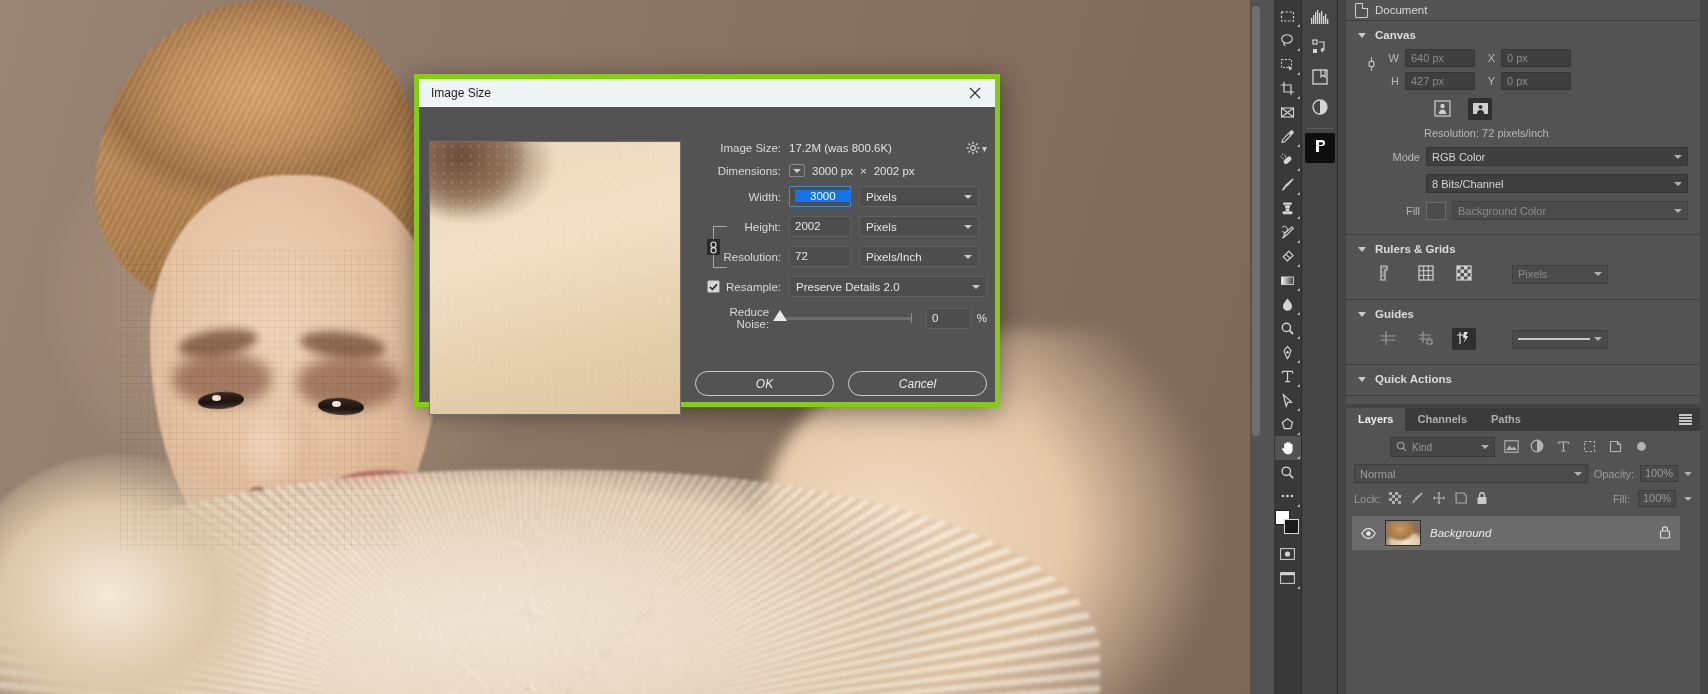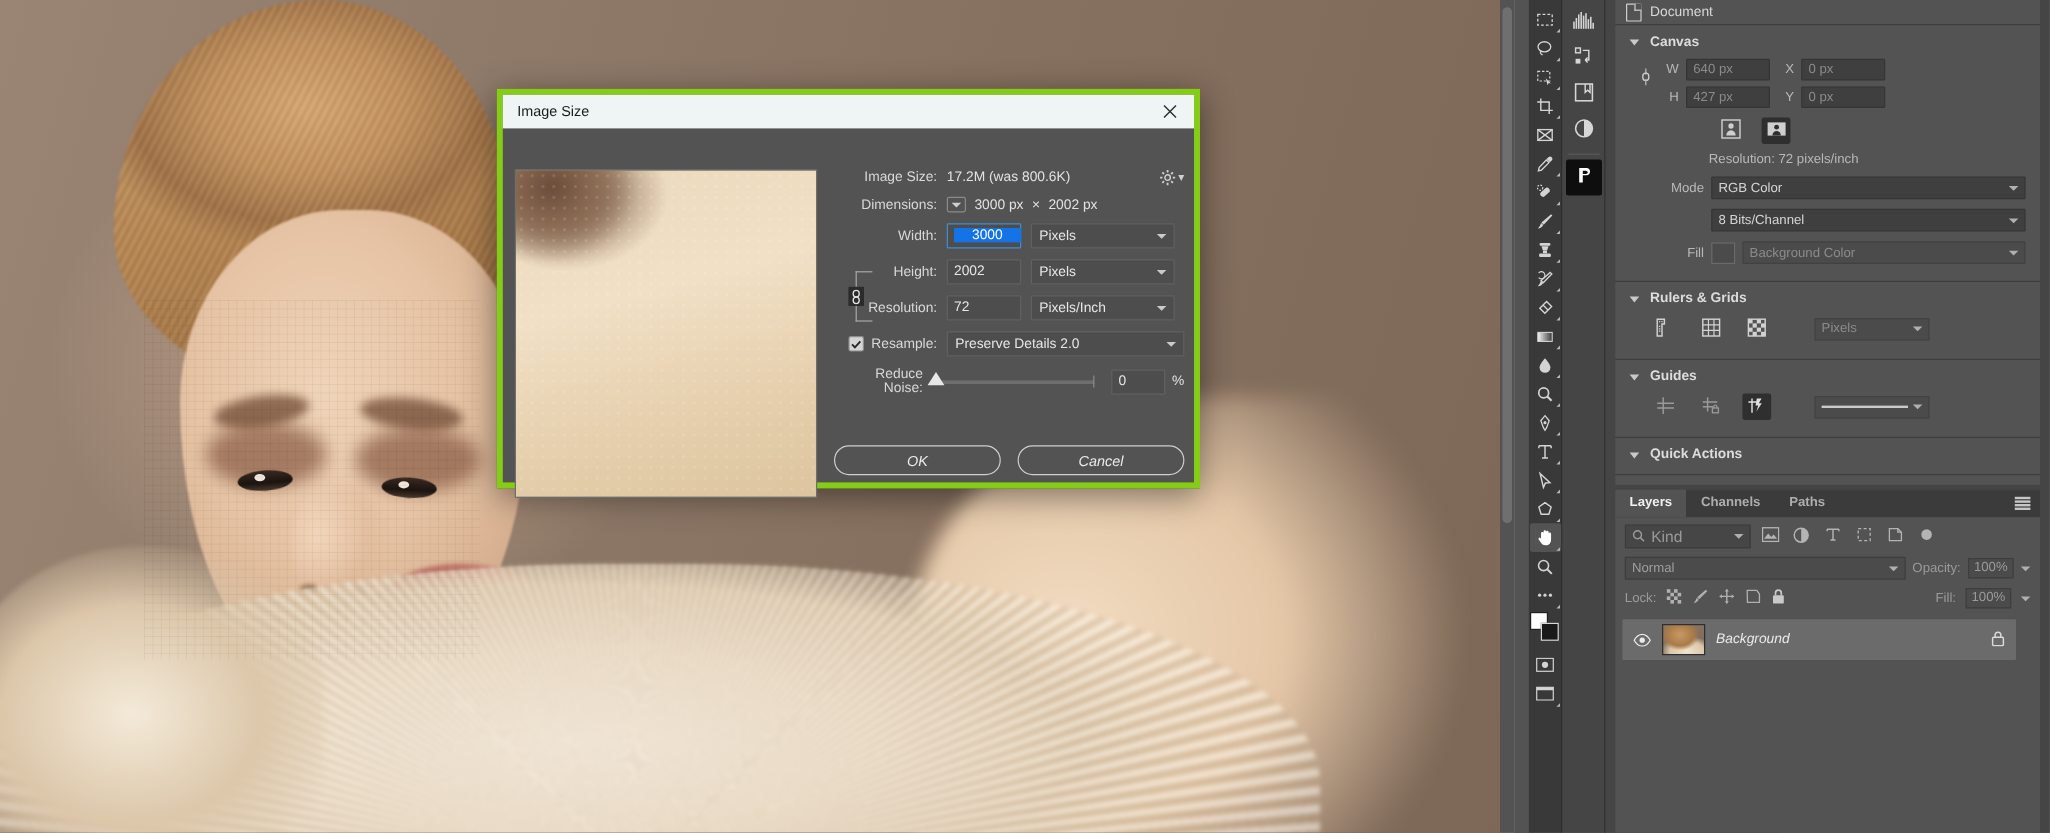--- a/index.html
+++ b/index.html
@@ -217,21 +217,21 @@
   }
   .ltabs { display:flex; align-items:flex-end; height:23px; background:#3b3b3b; position:relative; }
   .ltab { padding: 0 12px; height:23px; line-height:23px; font-size:11px; font-weight:bold; color:#aeaeae; }
   .ltab.active { background:#535353; color:#f0f0f0; }
   .lmenu { position:absolute; right:8px; top:6px; width:13px; height:11px; display:flex; flex-direction:column; justify-content:space-between; }
   .lmenu i { display:block; height:1.5px; background:#c6c6c6; }
 
   .filterrow { display:flex; align-items:center; gap:6px; padding:6px 8px 4px 8px; }
   .kind {
     flex: 0 0 105px; height:20px; background:#464646; border:1px solid #3b3b3b;
-    display:flex; align-items:center; gap:5px; padding:0 5px; color:#9a9a9a; font-size:13px; border-radius:1px;
+    display:flex; align-items:center; gap:5px; padding:0 5px; color:#9a9a9a; font-size:10px; border-radius:1px;margin-left:36px;
   }
   .fico { width:20px;height:20px; display:flex; align-items:center; justify-content:center; color:#b4b4b4; }
 
   .blendrow { display:flex; align-items:center; gap:6px; padding: 3px 8px; }
   .blend { flex:1; height:19px; background:#4b4b4b; border:1px solid #3e3e3e;
            display:flex; align-items:center; justify-content:space-between; padding:0 5px; color:#9e9e9e; font-size:11px; }
   .opl { color:#9a9a9a; font-size:11px;text-align:center; }
   .opv { width:38px; height:17px; background:#4b4b4b; border:1px solid #3e3e3e; color:#9a9a9a;
          font-size:11px; text-align:center; line-height:15px; }
   .lockrow { display:flex; align-items:center; gap:8px; padding: 4px 8px; color:#9a9a9a; font-size:11px; }

